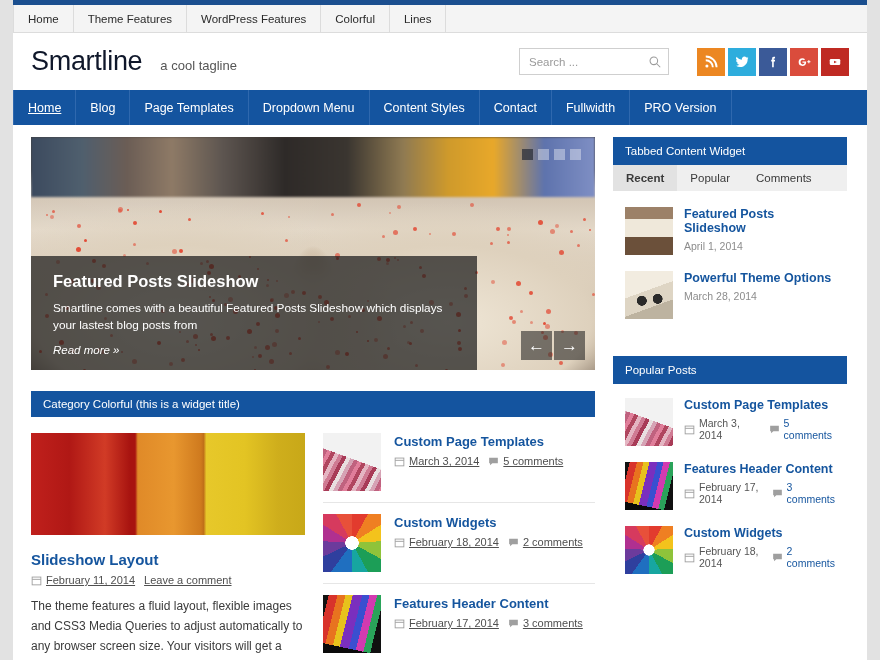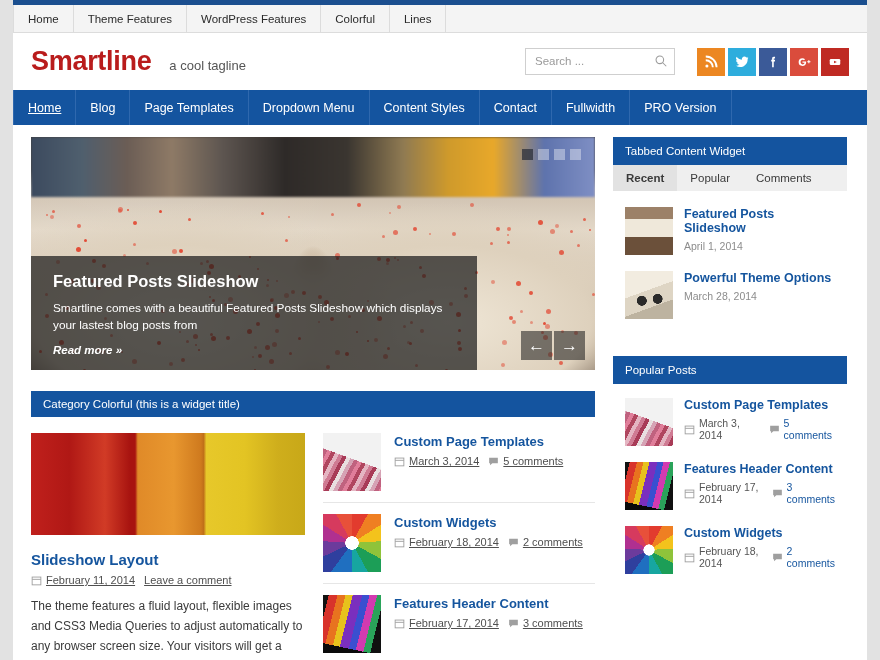--- a/index.html
+++ b/index.html
@@ -39,27 +39,27 @@
 
   
   .site-header {
     height: 57px;
     display: flex; align-items: center;
     padding: 0 18px;
     position: relative;
   }
   .brand { display: flex; align-items: baseline; gap: 18px; }
   .site-title {
-    font-size: 27px; font-weight: bold; color: #b91c1c;
+    font-size: 27px; font-weight: normal; color: #0f172a;
     letter-spacing: -0.3px;
   }
   .site-tagline { font-size: 13px; color: #555; }
 
   .header-right {
-    margin-left: auto; display: flex; gap: 22px;
+    margin-left: auto; display: flex; align-items: center; gap: 28px;
   }
   .searchbox {
     width: 150px; height: 27px;
     border: 1px solid #cfcfcf; background: #fff;
     display: flex; align-items: center;
     padding: 0 6px 0 9px;
   }
   .searchbox input {
     border: 0; outline: 0; flex: 1; width: 100%;
     font-size: 11.5px; color: #333;
@@ -140,21 +140,21 @@
   }
   .slider-dots span.active { background: rgba(40,45,55,.72); }
 
   .slide-caption {
     position: absolute; left: 0; bottom: 0; width: 79%;
     background: rgba(28,28,28,.72);
     color: #fff; padding: 16px 18px 14px 22px; z-index: 3;
   }
   .slide-caption h2 { font-size: 16.5px; font-weight: bold; margin-bottom: 9px; }
   .slide-caption p { font-size: 11.8px; line-height: 1.5; margin-bottom: 9px; max-width: 400px; }
-  .slide-caption .readmore { font-size: 11.5px; font-style: italic; cursor: pointer; font-weight: bold; }
+  .slide-caption .readmore { font-size: 11.5px; font-style: italic; cursor: pointer; }
 
   .slider-arrows {
     position: absolute; right: 10px; bottom: 10px; display: flex; gap: 2px; z-index: 4;
   }
   .slider-arrows div {
     width: 31px; height: 29px; background: rgba(25,25,25,.55);
     display: flex; align-items: center; justify-content: center;
     color: #fff; font-size: 17px; cursor: pointer;
   }
 

